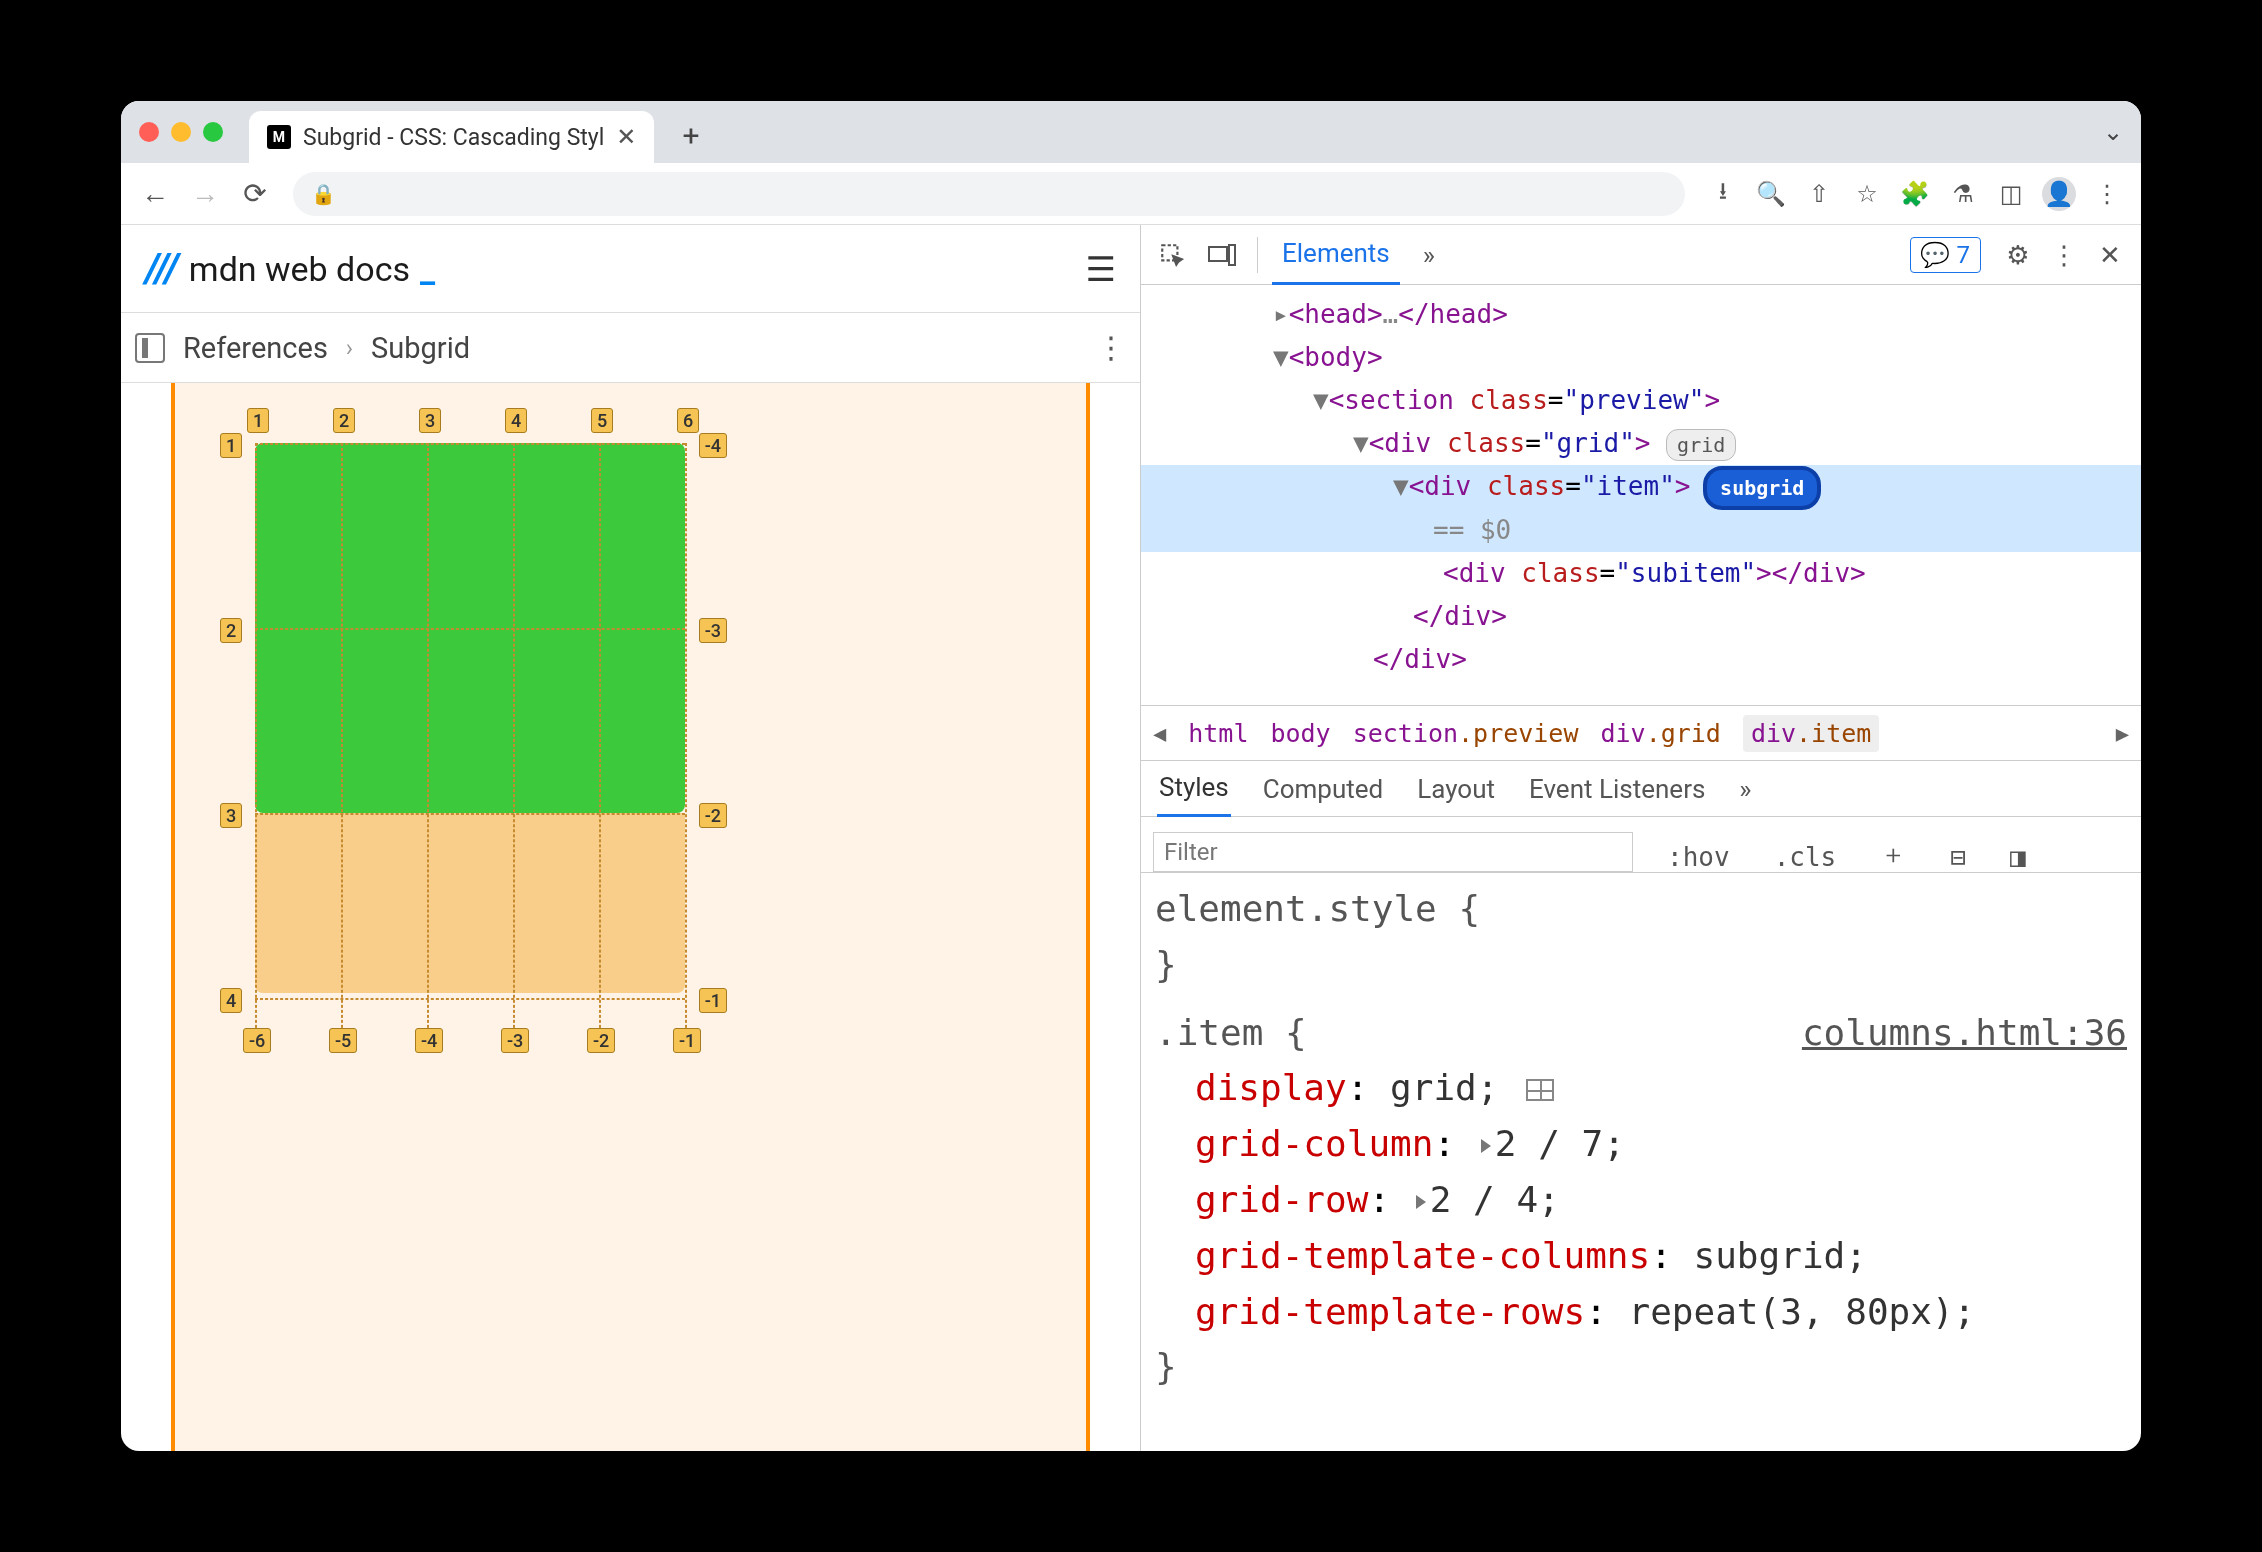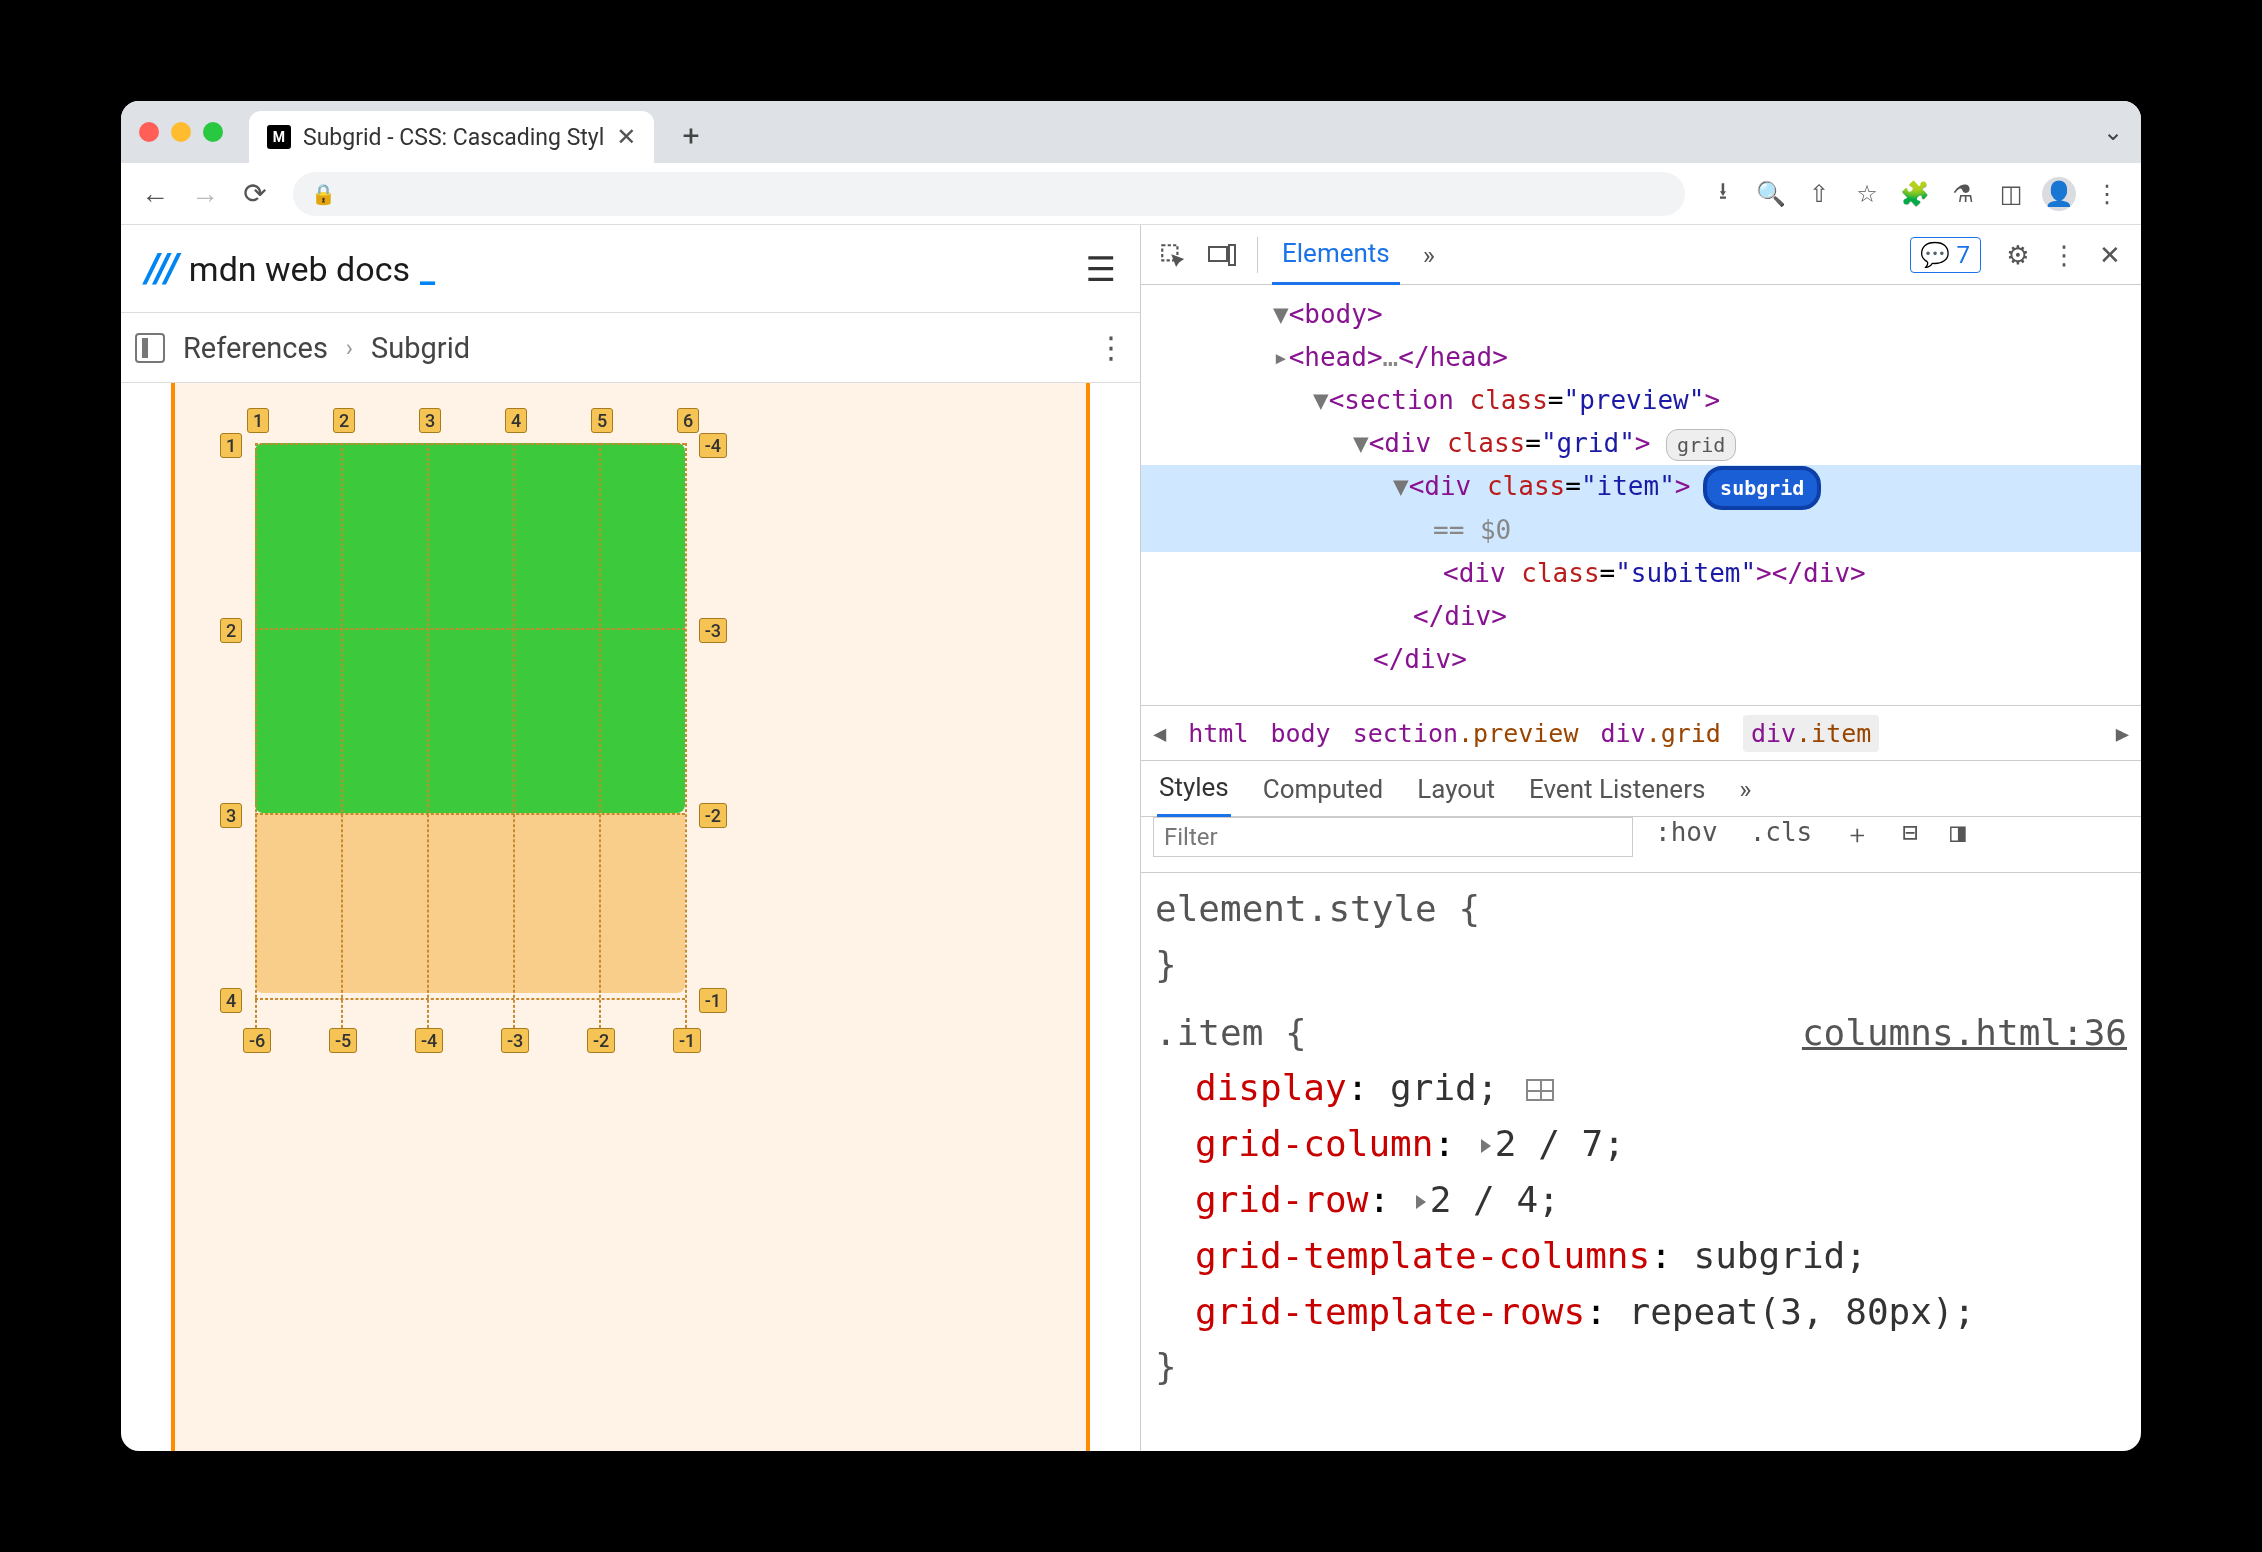--- a/index.html
+++ b/index.html
@@ -110,21 +110,21 @@
   .crumbs{height:56px;border-top:1px solid #ccc;border-bottom:1px solid #ccc;display:flex;align-items:center;padding:0 12px;gap:22px;font-family:Menlo,monospace;font-size:25px;}
   .crumbs .c{color:#881391;cursor:pointer;}
   .crumbs .cls{color:#994500;}
   .crumbs .sel{background:#eee;padding:4px 8px;border-radius:4px;}
   .crumbs .arrow{color:#666;font-size:22px;cursor:pointer;}
 
   .styletabs{height:56px;border-bottom:1px solid #ccc;display:flex;align-items:center;gap:30px;padding:0 16px;font-size:26px;}
   .styletabs .st{color:#555;cursor:pointer;padding:12px 2px;}
   .styletabs .st.active{color:#333;border-bottom:3px solid #1a73e8;text-align:right;}
 
-  .filterbar{height:56px;border-bottom:1px solid #ccc;display:flex;align-items:flex-start;gap:12px;padding:0 0 0 12px;font-size:26px;}
+  .filterbar{height:56px;border-bottom:1px solid #ccc;display:flex;align-items:flex-end;gap:24px;padding:0 0 0 12px;font-size:26px;}
   .filterbox{flex:0 0 480px;height:40px;border:1px solid #ccc;padding:0 10px;font-size:24px;display:flex;align-items:center;color:#777;}
   .fact{font-family:Menlo,monospace;color:#555;cursor:pointer;padding:0 10px;}
 
   .rules{flex:1;overflow:auto;font-family:Menlo,Consolas,monospace;font-size:36px;line-height:1.55;padding:8px 14px;}
   .rules .selector{color:#555;}
   .rules .prop{color:#c80000;}
   .rules .val{color:#333;}
   .rules .src{float:right;color:#555;text-decoration:underline;}
   .rules .indent{padding-left:40px;}
   .gridglyph{display:inline-block;width:28px;height:22px;border:2px solid #888;position:relative;vertical-align:middle;margin-left:6px;}
@@ -260,22 +260,22 @@
           <span>7</span>
         </div>
         <div class="dt-right">
           <div class="dt-icon">⚙</div>
           <div class="dt-icon">⋮</div>
           <div class="dt-icon">✕</div>
         </div>
       </div>
 
       <div class="dom">
+        <div class="row"><span style="padding-left:120px"></span><span class="tri">▸</span><span class="tag">&lt;head&gt;</span><span class="gray">…</span><span class="tag">&lt;/head&gt;</span></div>
         <div class="row"><span style="padding-left:120px"></span><span class="tri">▼</span><span class="tag">&lt;body&gt;</span></div>
-        <div class="row"><span style="padding-left:120px"></span><span class="tri">▸</span><span class="tag">&lt;head&gt;</span><span class="gray">…</span><span class="tag">&lt;/head&gt;</span></div>
         <div class="row"><span style="padding-left:160px"></span><span class="tri">▼</span><span class="tag">&lt;section </span><span class="attr">class</span>=<span class="str">"preview"</span><span class="tag">&gt;</span></div>
         <div class="row"><span style="padding-left:200px"></span><span class="tri">▼</span><span class="tag">&lt;div </span><span class="attr">class</span>=<span class="str">"grid"</span><span class="tag">&gt;</span> <span class="badge">grid</span></div>
         <div class="row sel"><span style="padding-left:240px"></span><span class="tri">▼</span><span class="tag">&lt;div </span><span class="attr">class</span>=<span class="str">"item"</span><span class="tag">&gt;</span> <span class="badge sub">subgrid</span></div>
         <div class="row sel"><span style="padding-left:280px"></span><span class="gray">== $0</span></div>
         <div class="row"><span style="padding-left:290px"></span><span class="tag">&lt;div </span><span class="attr">class</span>=<span class="str">"subitem"</span><span class="tag">&gt;&lt;/div&gt;</span></div>
         <div class="row"><span style="padding-left:260px"></span><span class="tag">&lt;/div&gt;</span></div>
         <div class="row"><span style="padding-left:220px"></span><span class="tag">&lt;/div&gt;</span></div>
       </div>
 
       <div class="crumbs">

